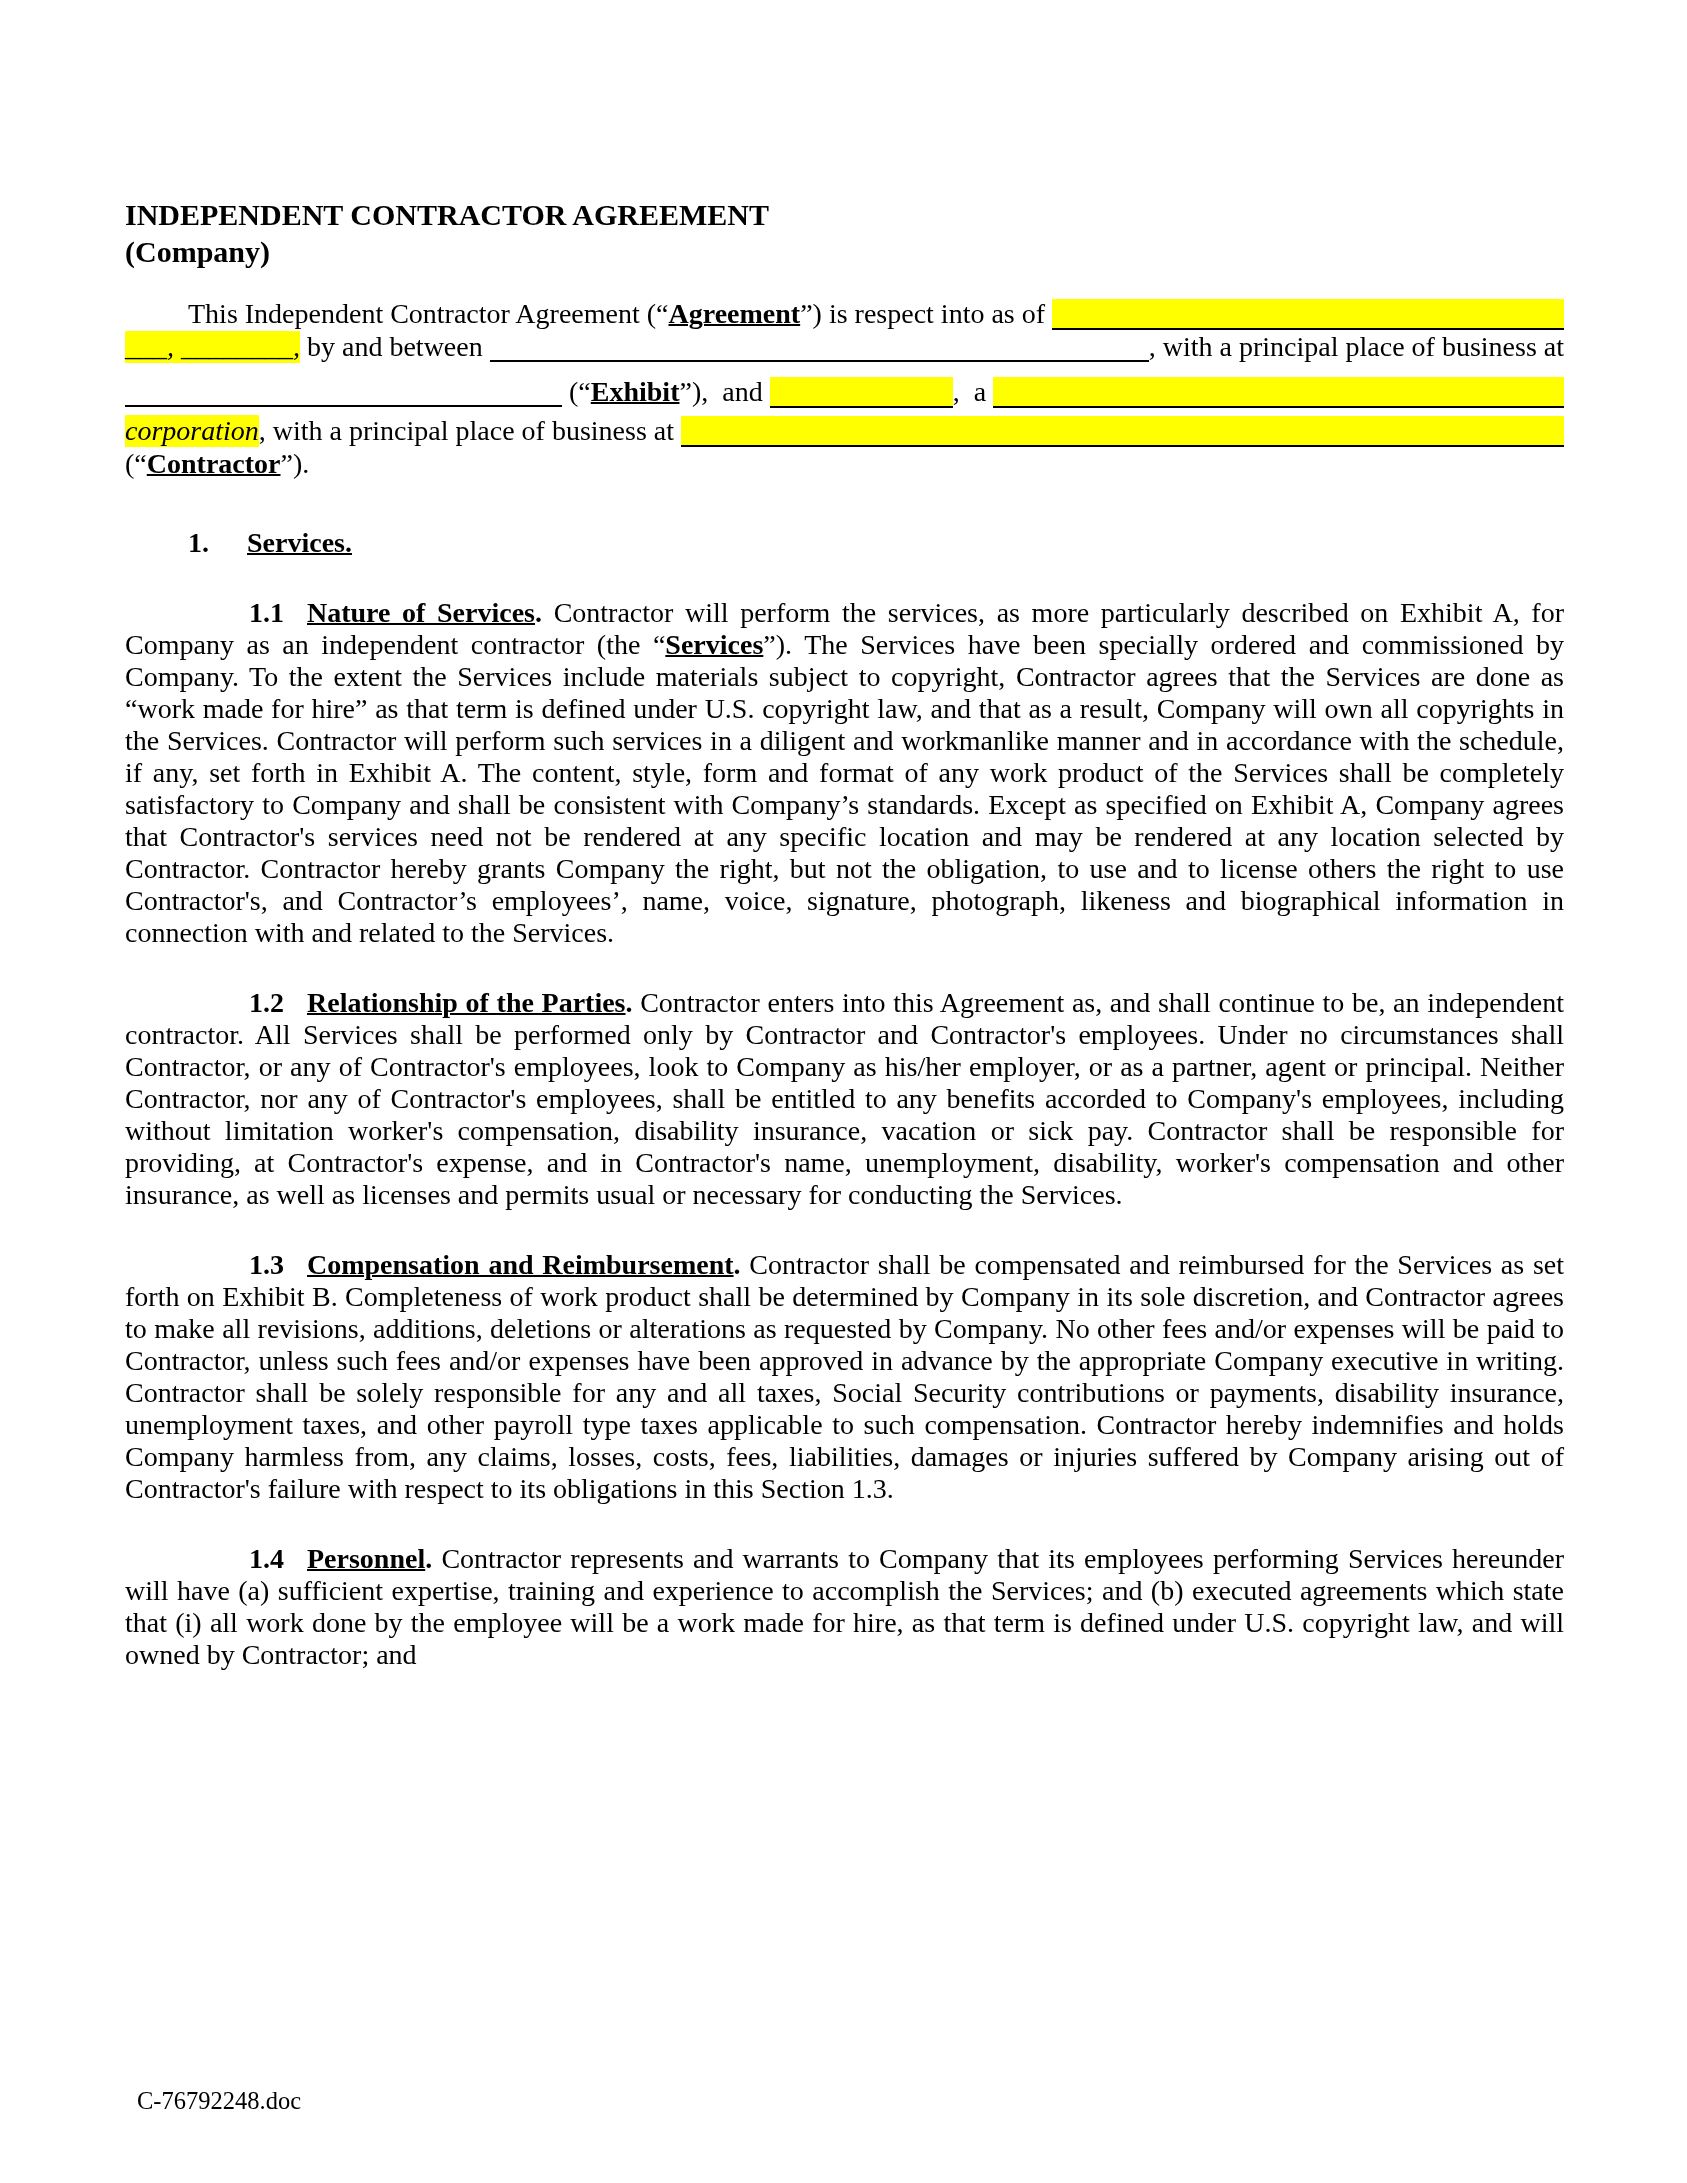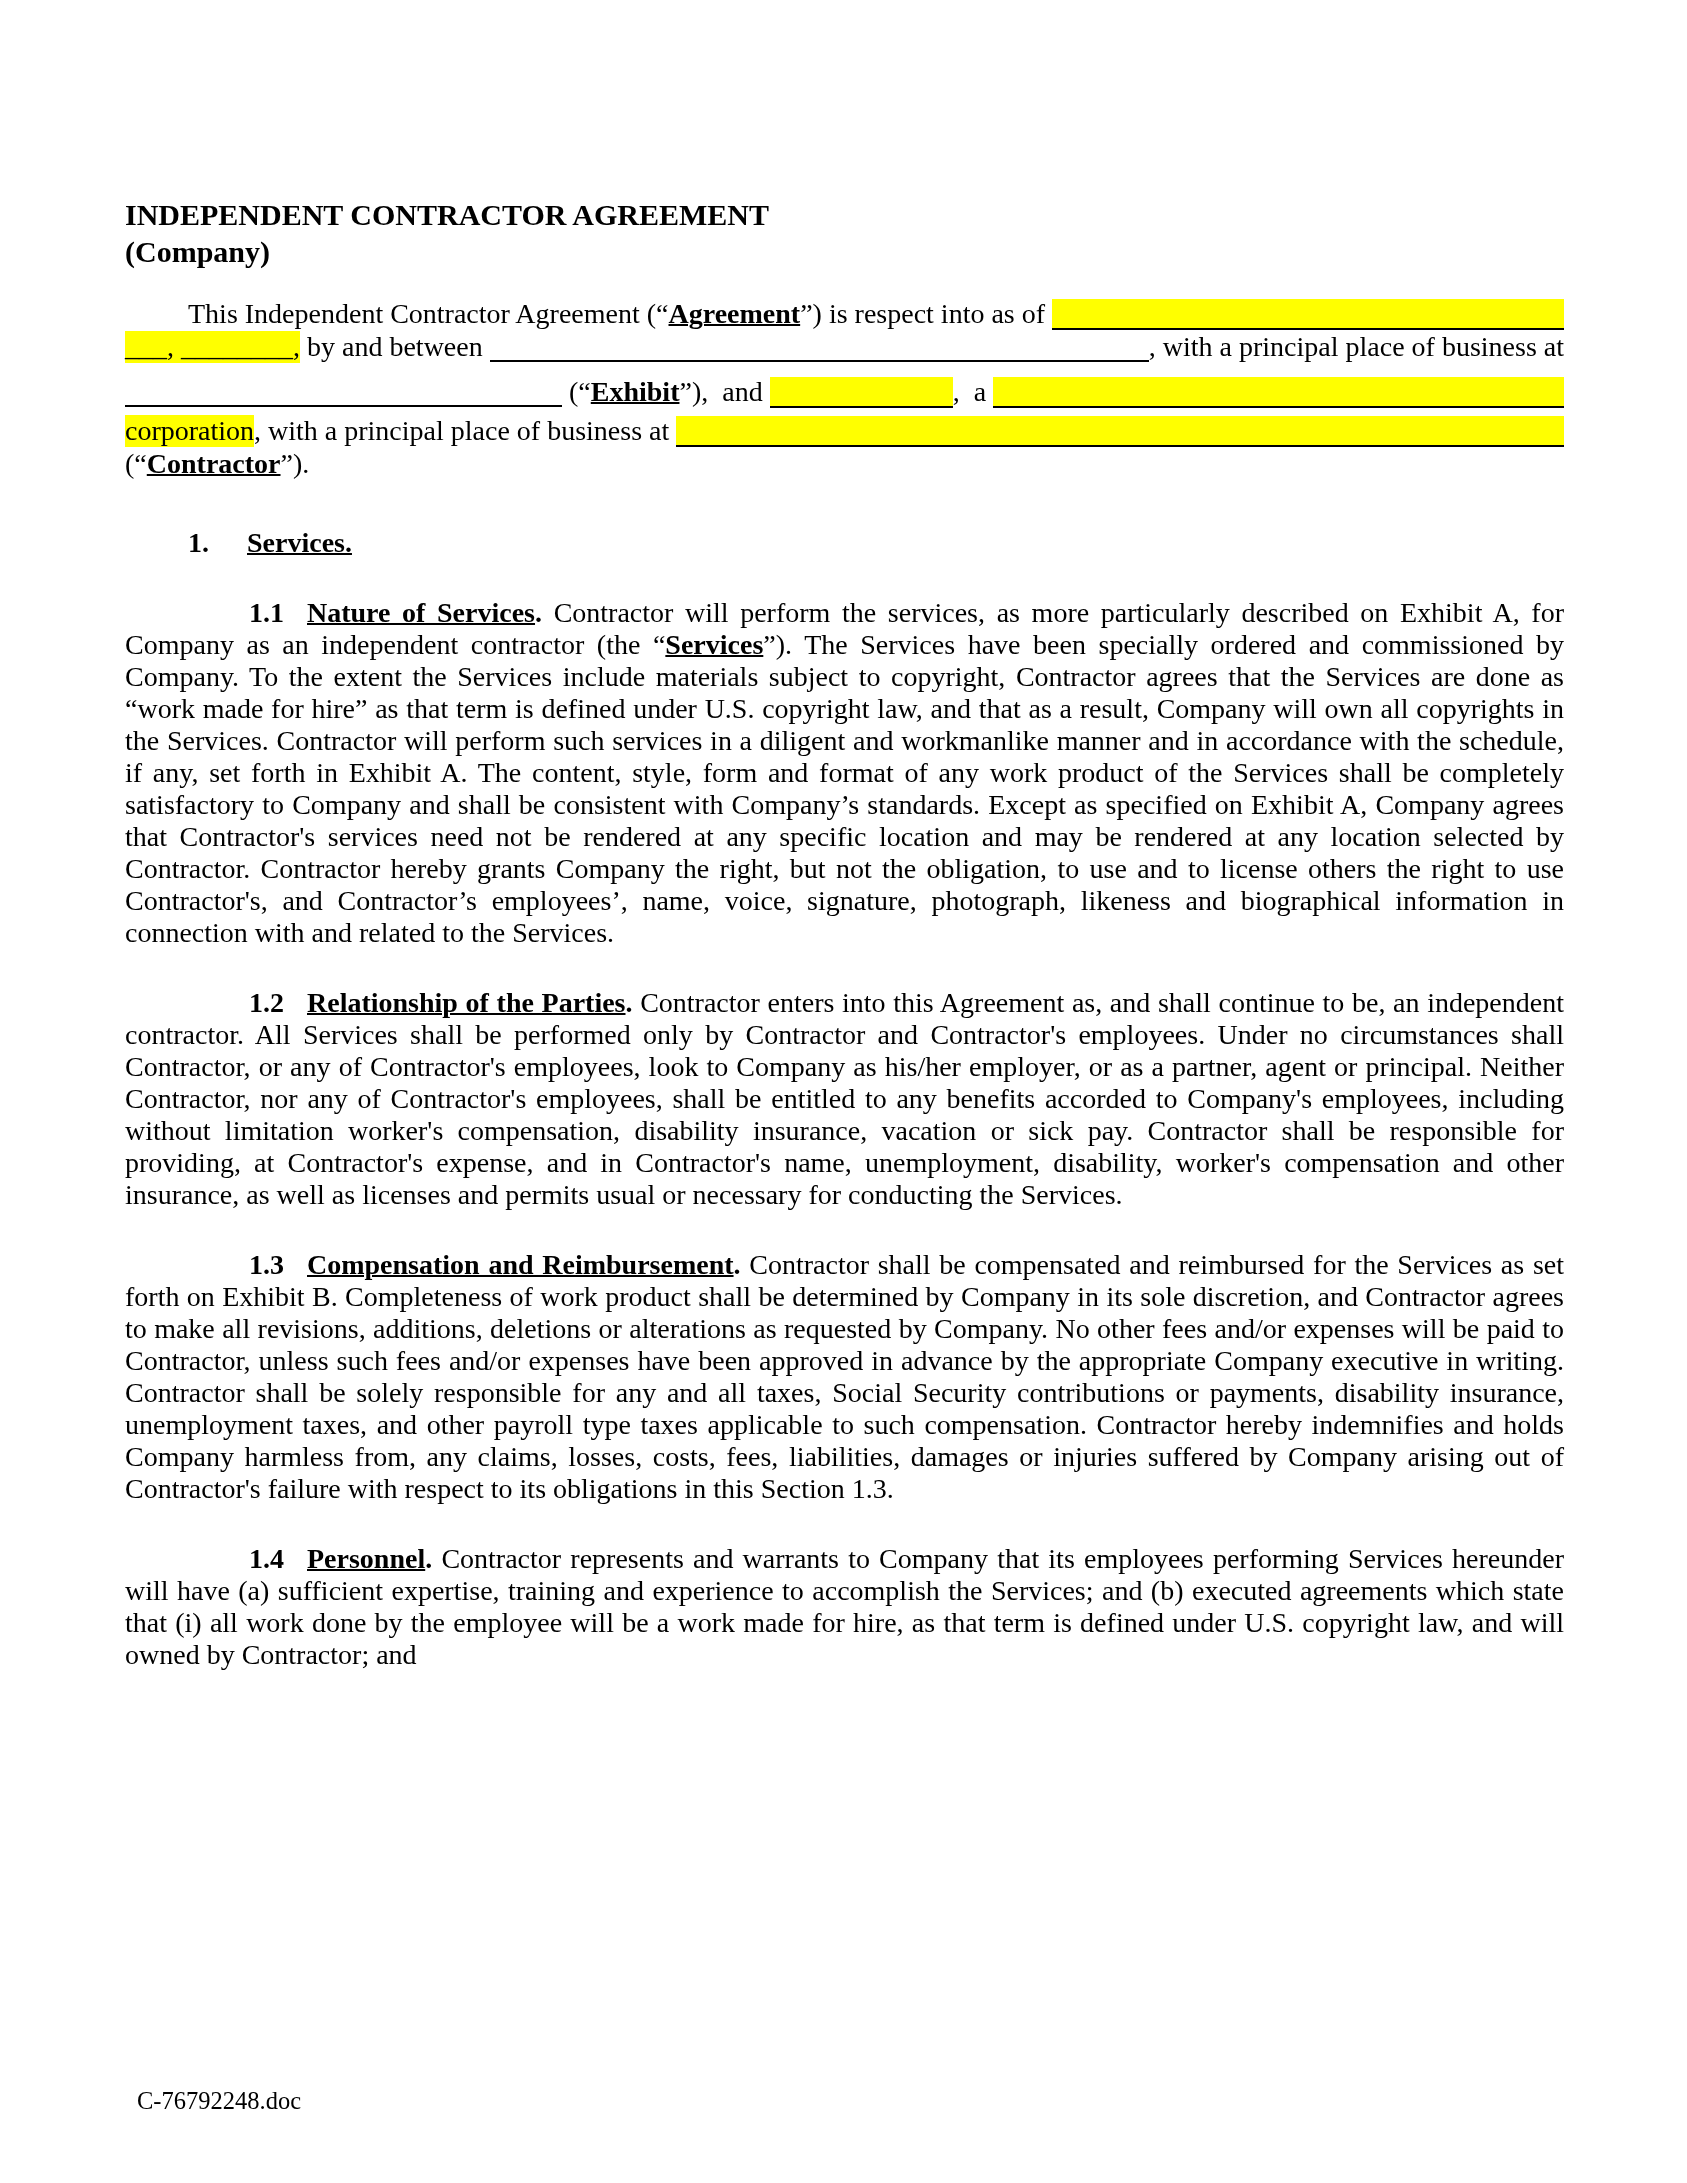--- a/index.html
+++ b/index.html
@@ -37,21 +37,21 @@
     display: flex;
     align-items: baseline;
     white-space: pre;
     height: 39px;
   }
   .ind  { display: inline-block; width: 63px; flex: 0 0 63px; }
   .tab  { display: inline-block; width: 23px; }
   .tab2 { display: inline-block; width: 38px; }
   .bu { font-weight: bold; text-decoration: underline; text-decoration-thickness: 1.7px; }
   .u  { text-decoration: underline; text-decoration-thickness: 1.7px; }
-  .hl-text { background: var(--hl); }
+  .hl-text { background: var(--hl); font-style: italic; }
   .blank {
     height: 8.7px;
     border-bottom: 2.6px solid #000;
     position: relative;
     top: 6.1px;
     flex: 0 0 auto;
   }
   .blank.hl {
     background: var(--hl);
     height: 31px;

